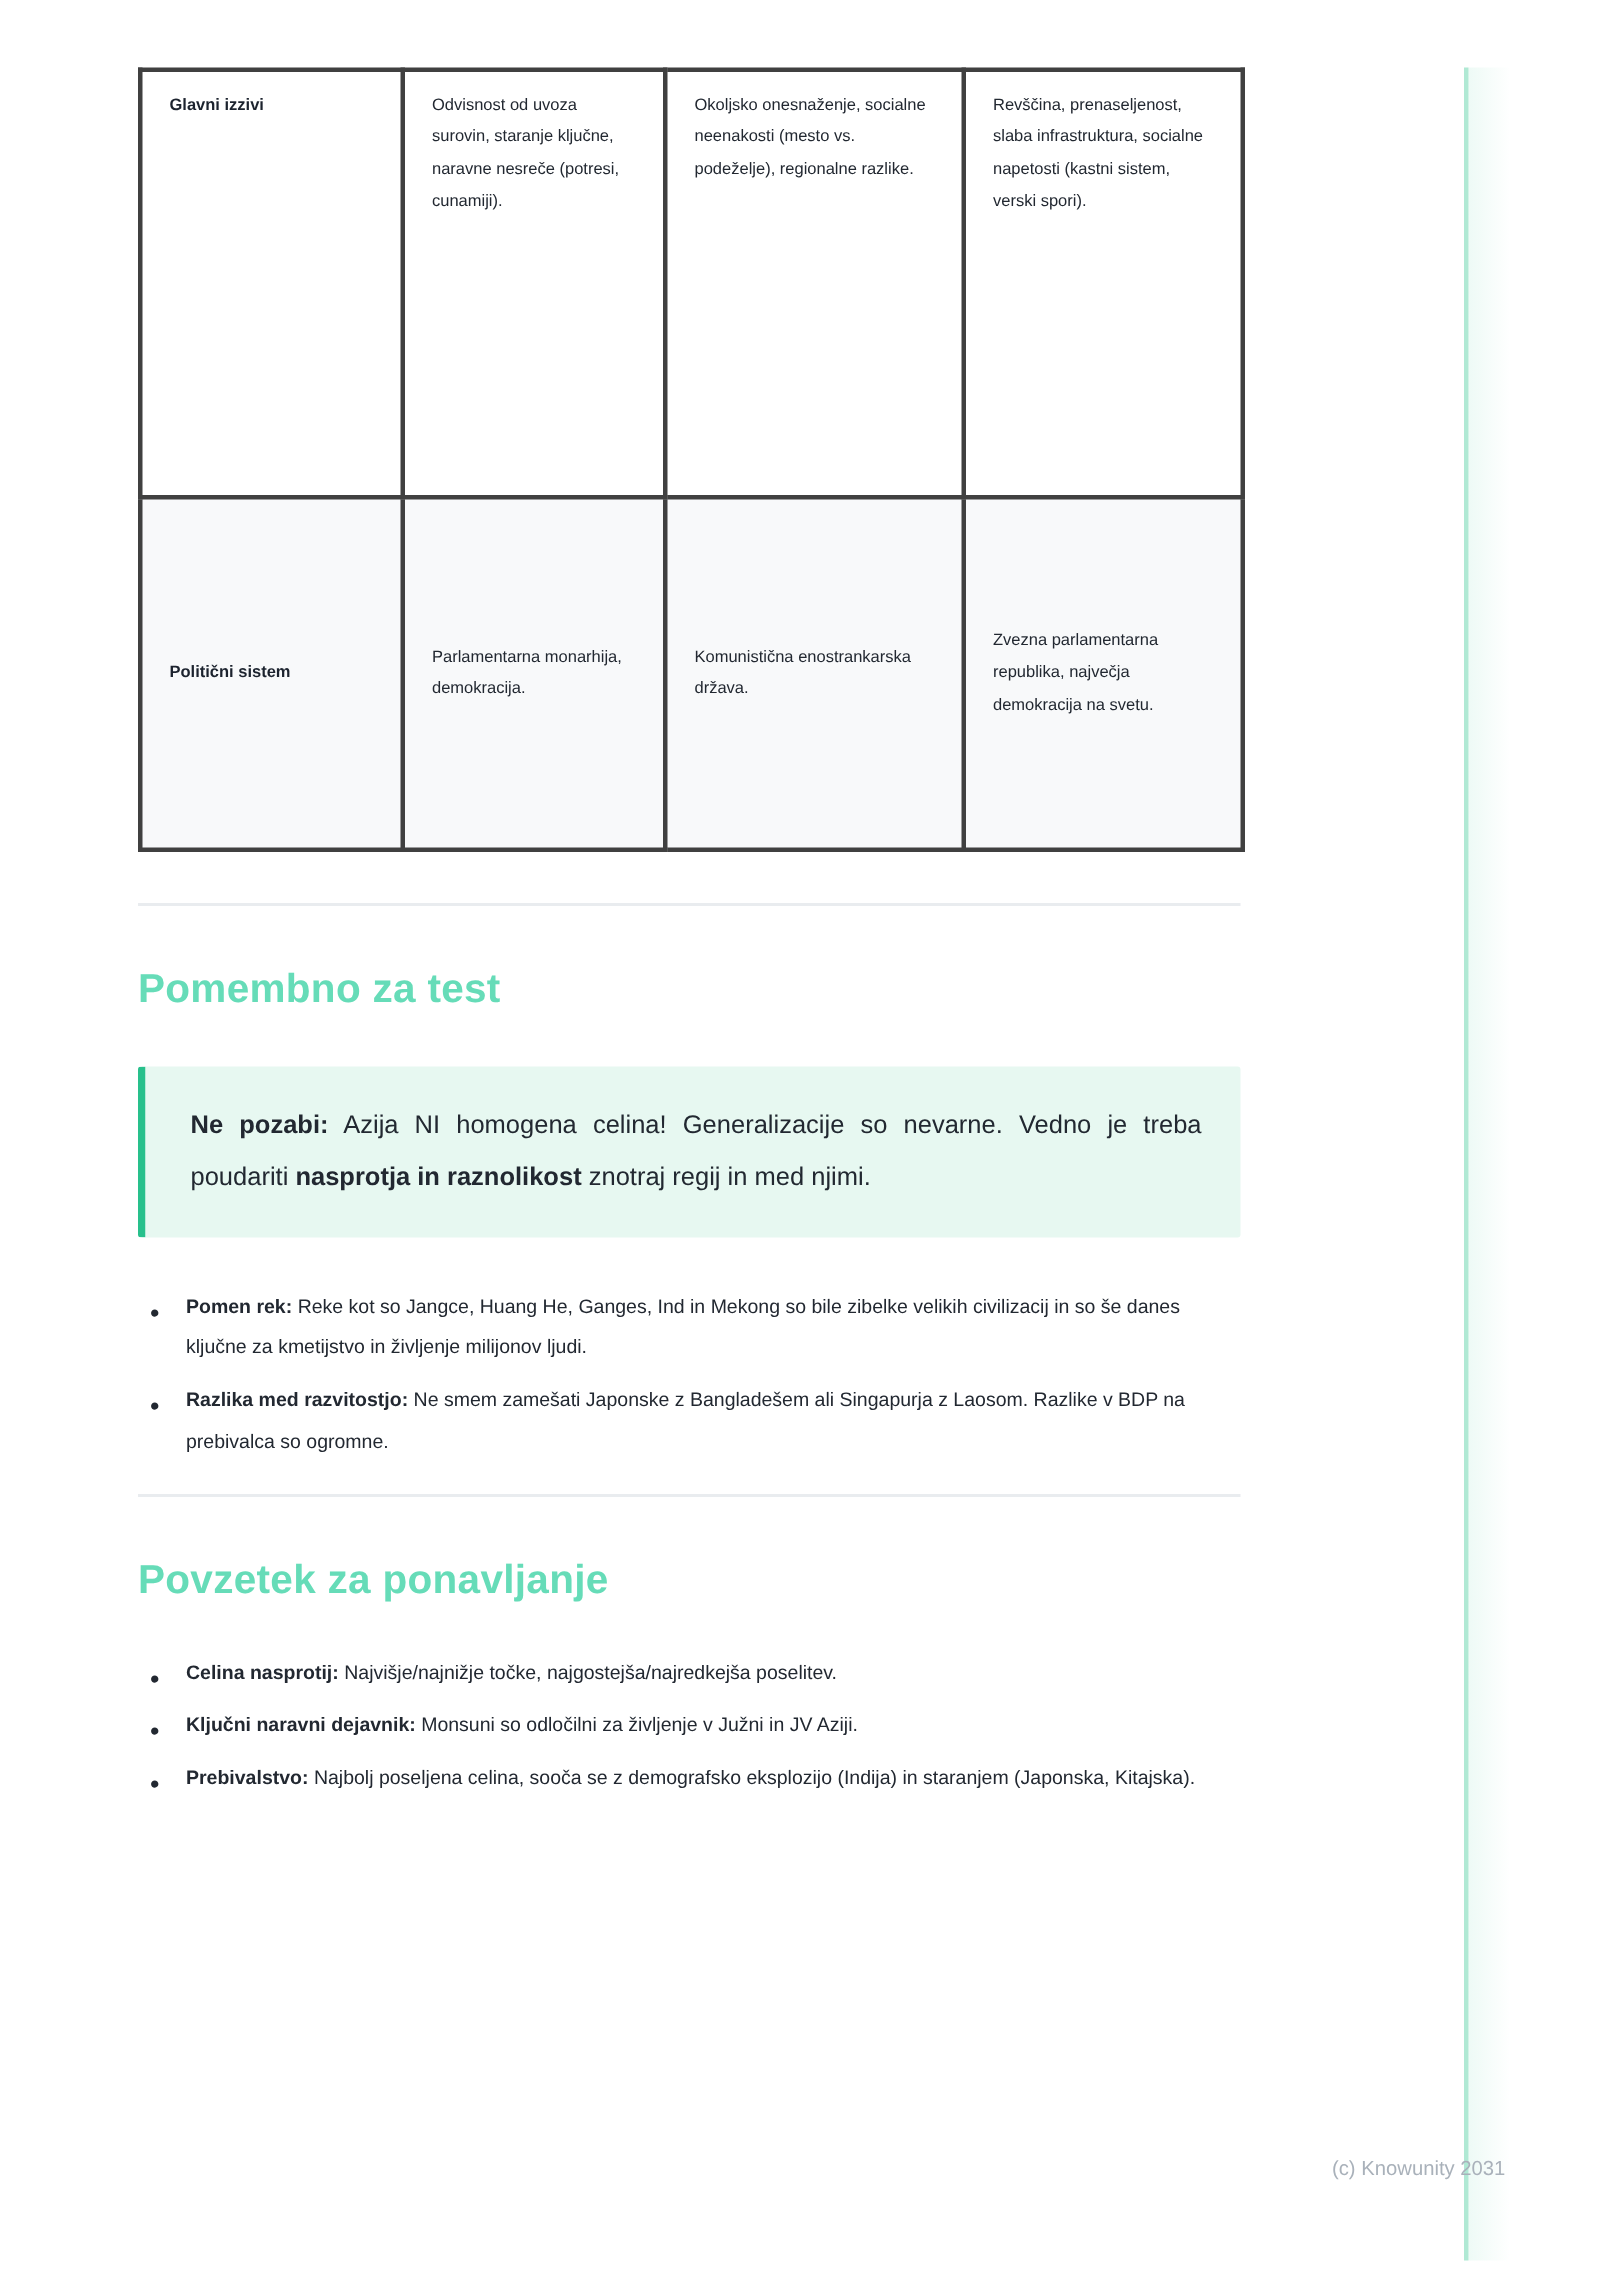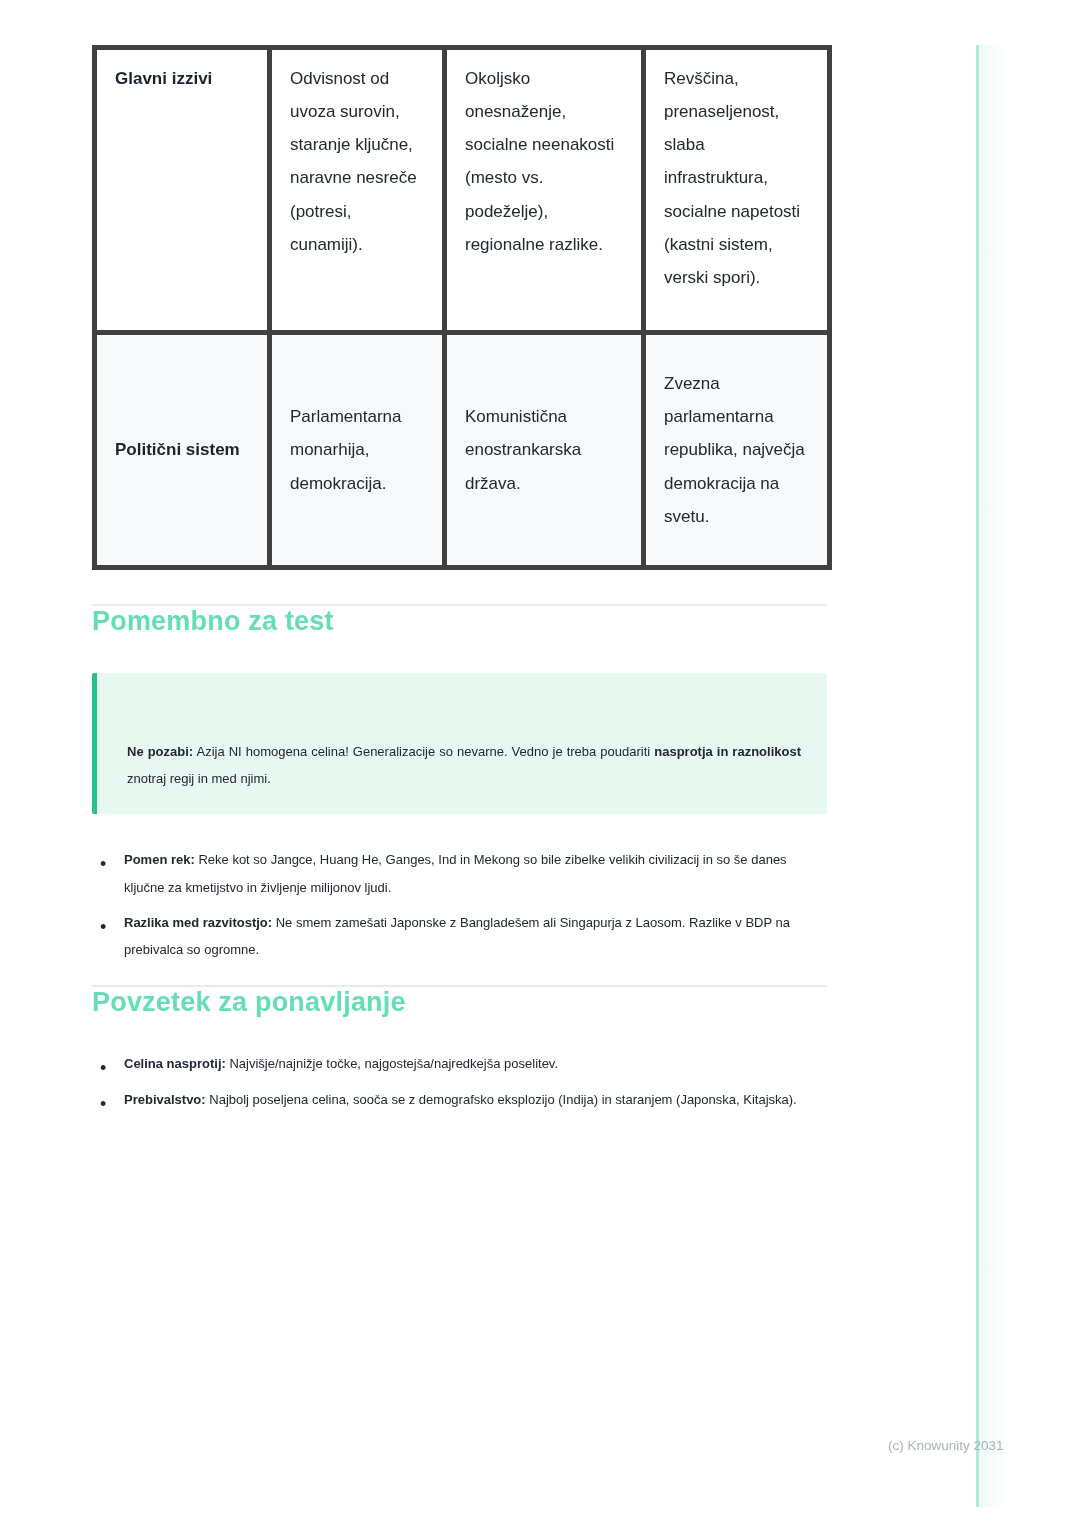--- a/index.html
+++ b/index.html
@@ -22,60 +22,60 @@
   table.cmp-table {
     width: 735px;
     border-collapse: collapse;
     table-layout: fixed;
   }
   col.c1 { width: 175px; }
   col.c2 { width: 175px; }
   col.c3 { width: 199px; }
   col.c4 { width: 186px; }
   .cmp-table td {
-    border: 5px solid #404040;
+    border: 3px solid #404040;
     padding: 12px 18px;
-    font-size: 17px;
+    font-size: 11px;
     line-height: 1.95;
     vertical-align: top;
     word-wrap: break-word;
   }
   .cmp-table tr.row-top { height: 285px; }
   .cmp-table tr.row-bottom { height: 235px; }
   .cmp-table tr.row-bottom td { vertical-align: middle; background: #f8f9fa; }
   .cmp-table td.rowhead { font-weight: bold; color: #1c232e; }
 
   
   .divider {
     border: none;
     border-top: 2px solid #e9ecef;
     margin-top: 34px;
   }
 
   
   .section-heading {
+    margin-top: 40px;
     font-size: 27px;
     font-weight: bold;
     letter-spacing: 0.2px;
   }
 
   
   .callout {
     margin-top: 36px;
     background: #e7f8f1;
     border-left: 5px solid #28c08c;
     border-radius: 2px;
     padding: 22px 26px 22px 30px;
   }
   .callout p {
-    font-size: 13px;
+    font-size: 17px;
     line-height: 2.05;
     text-align: justify;
     color: #222831;
-    margin-top: 44px;
   }
 
   
   ul.bullets {
     margin-top: 32px;
     list-style: none;
   }
   ul.bullets li {
     position: relative;
     padding-left: 32px;
@@ -162,20 +162,21 @@
     <li><strong>Pomen rek:</strong><span> Reke kot so Jangce, Huang He, Ganges, Ind in Mekong so bile zibelke velikih civilizacij in so še danes ključne za kmetijstvo in življenje milijonov ljudi.</span></li>
     <li><strong>Razlika med razvitostjo:</strong><span> Ne smem zamešati Japonske z Bangladešem ali Singapurja z Laosom. Razlike v BDP na prebivalca so ogromne.</span></li>
   </ul>
 
   <hr class="divider" style="margin-top:22px;">
 
   <h2 class="section-heading" style="color:#66dcb8;">Povzetek za ponavljanje</h2>
 
   <ul class="bullets">
     <li><strong>Celina nasprotij:</strong><span> Najvišje/najnižje točke, najgostejša/najredkejša poselitev.</span></li>
+    <li><strong>Ključni naravni dejavnik:</strong><span> Monsuni so odločilni za življenje v Južni in JV Aziji.</span></li>
     <li><strong>Prebivalstvo:</strong><span> Najbolj poseljena celina, sooča se z demografsko eksplozijo (Indija) in staranjem (Japonska, Kitajska).</span></li>
   </ul>
 
 </div>
 
 <div class="accent-stripe"></div>
 <div class="accent-wash"></div>
 
 <div class="watermark">(c) Knowunity 2031</div>
 

